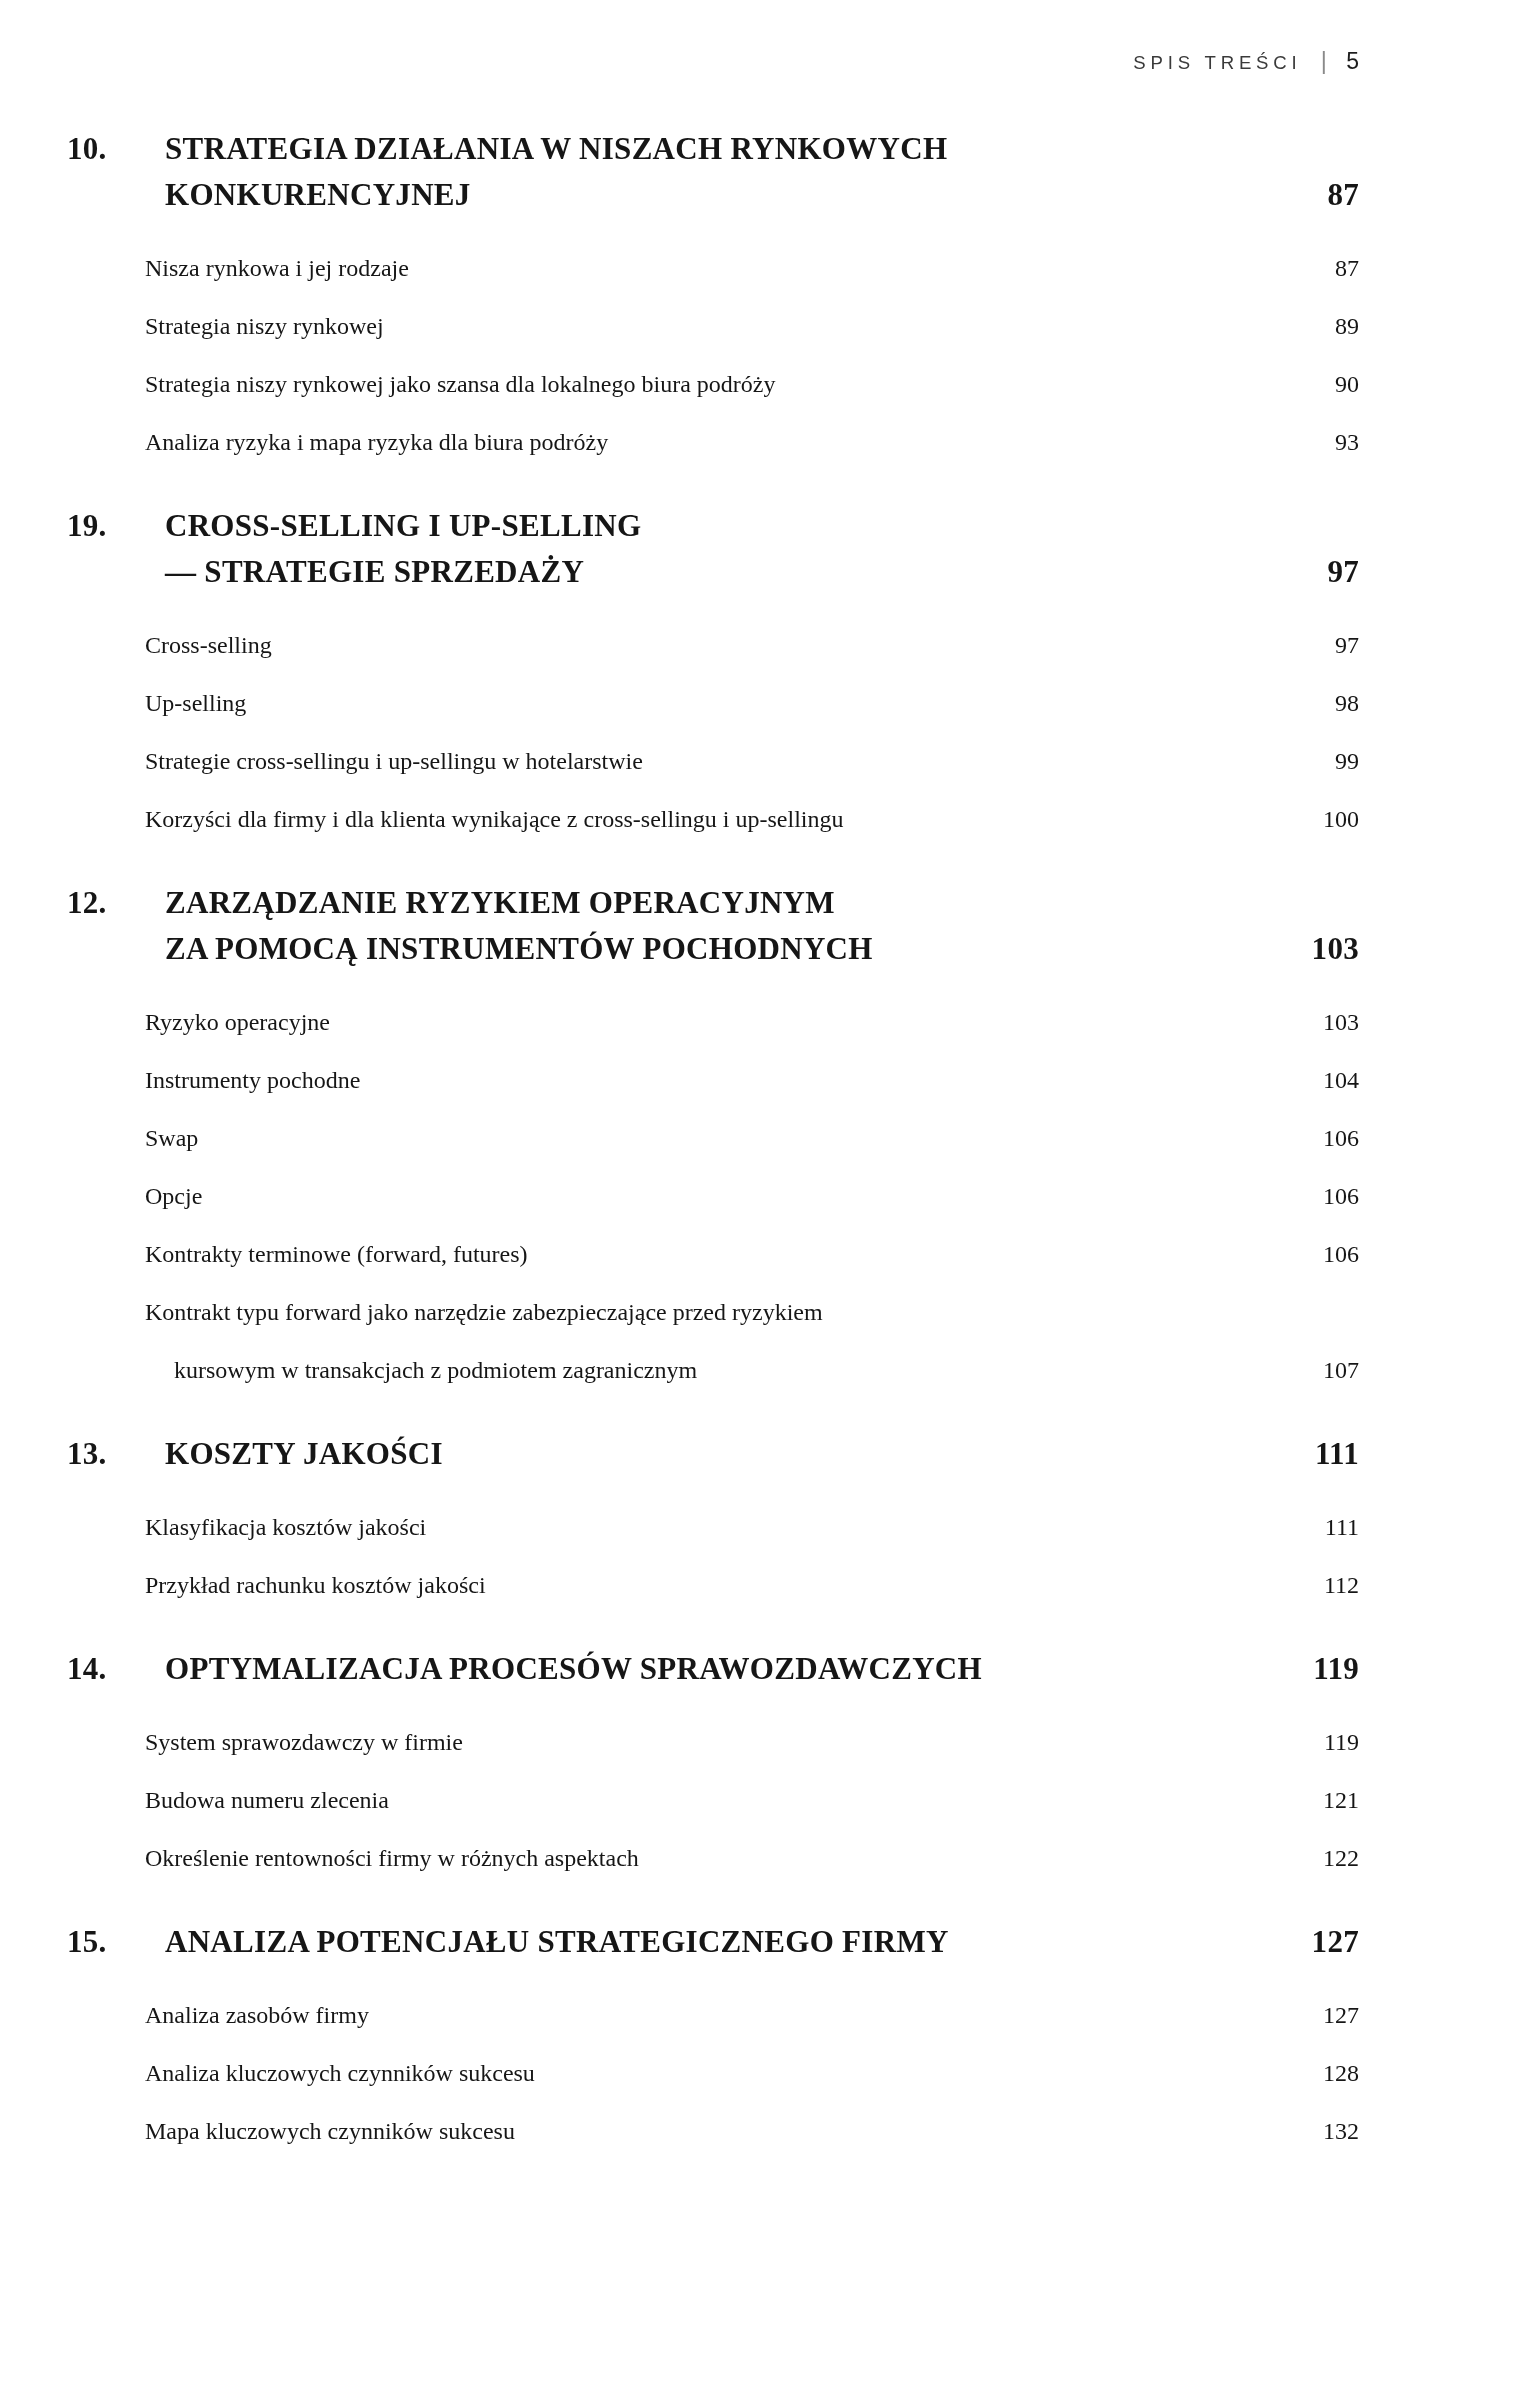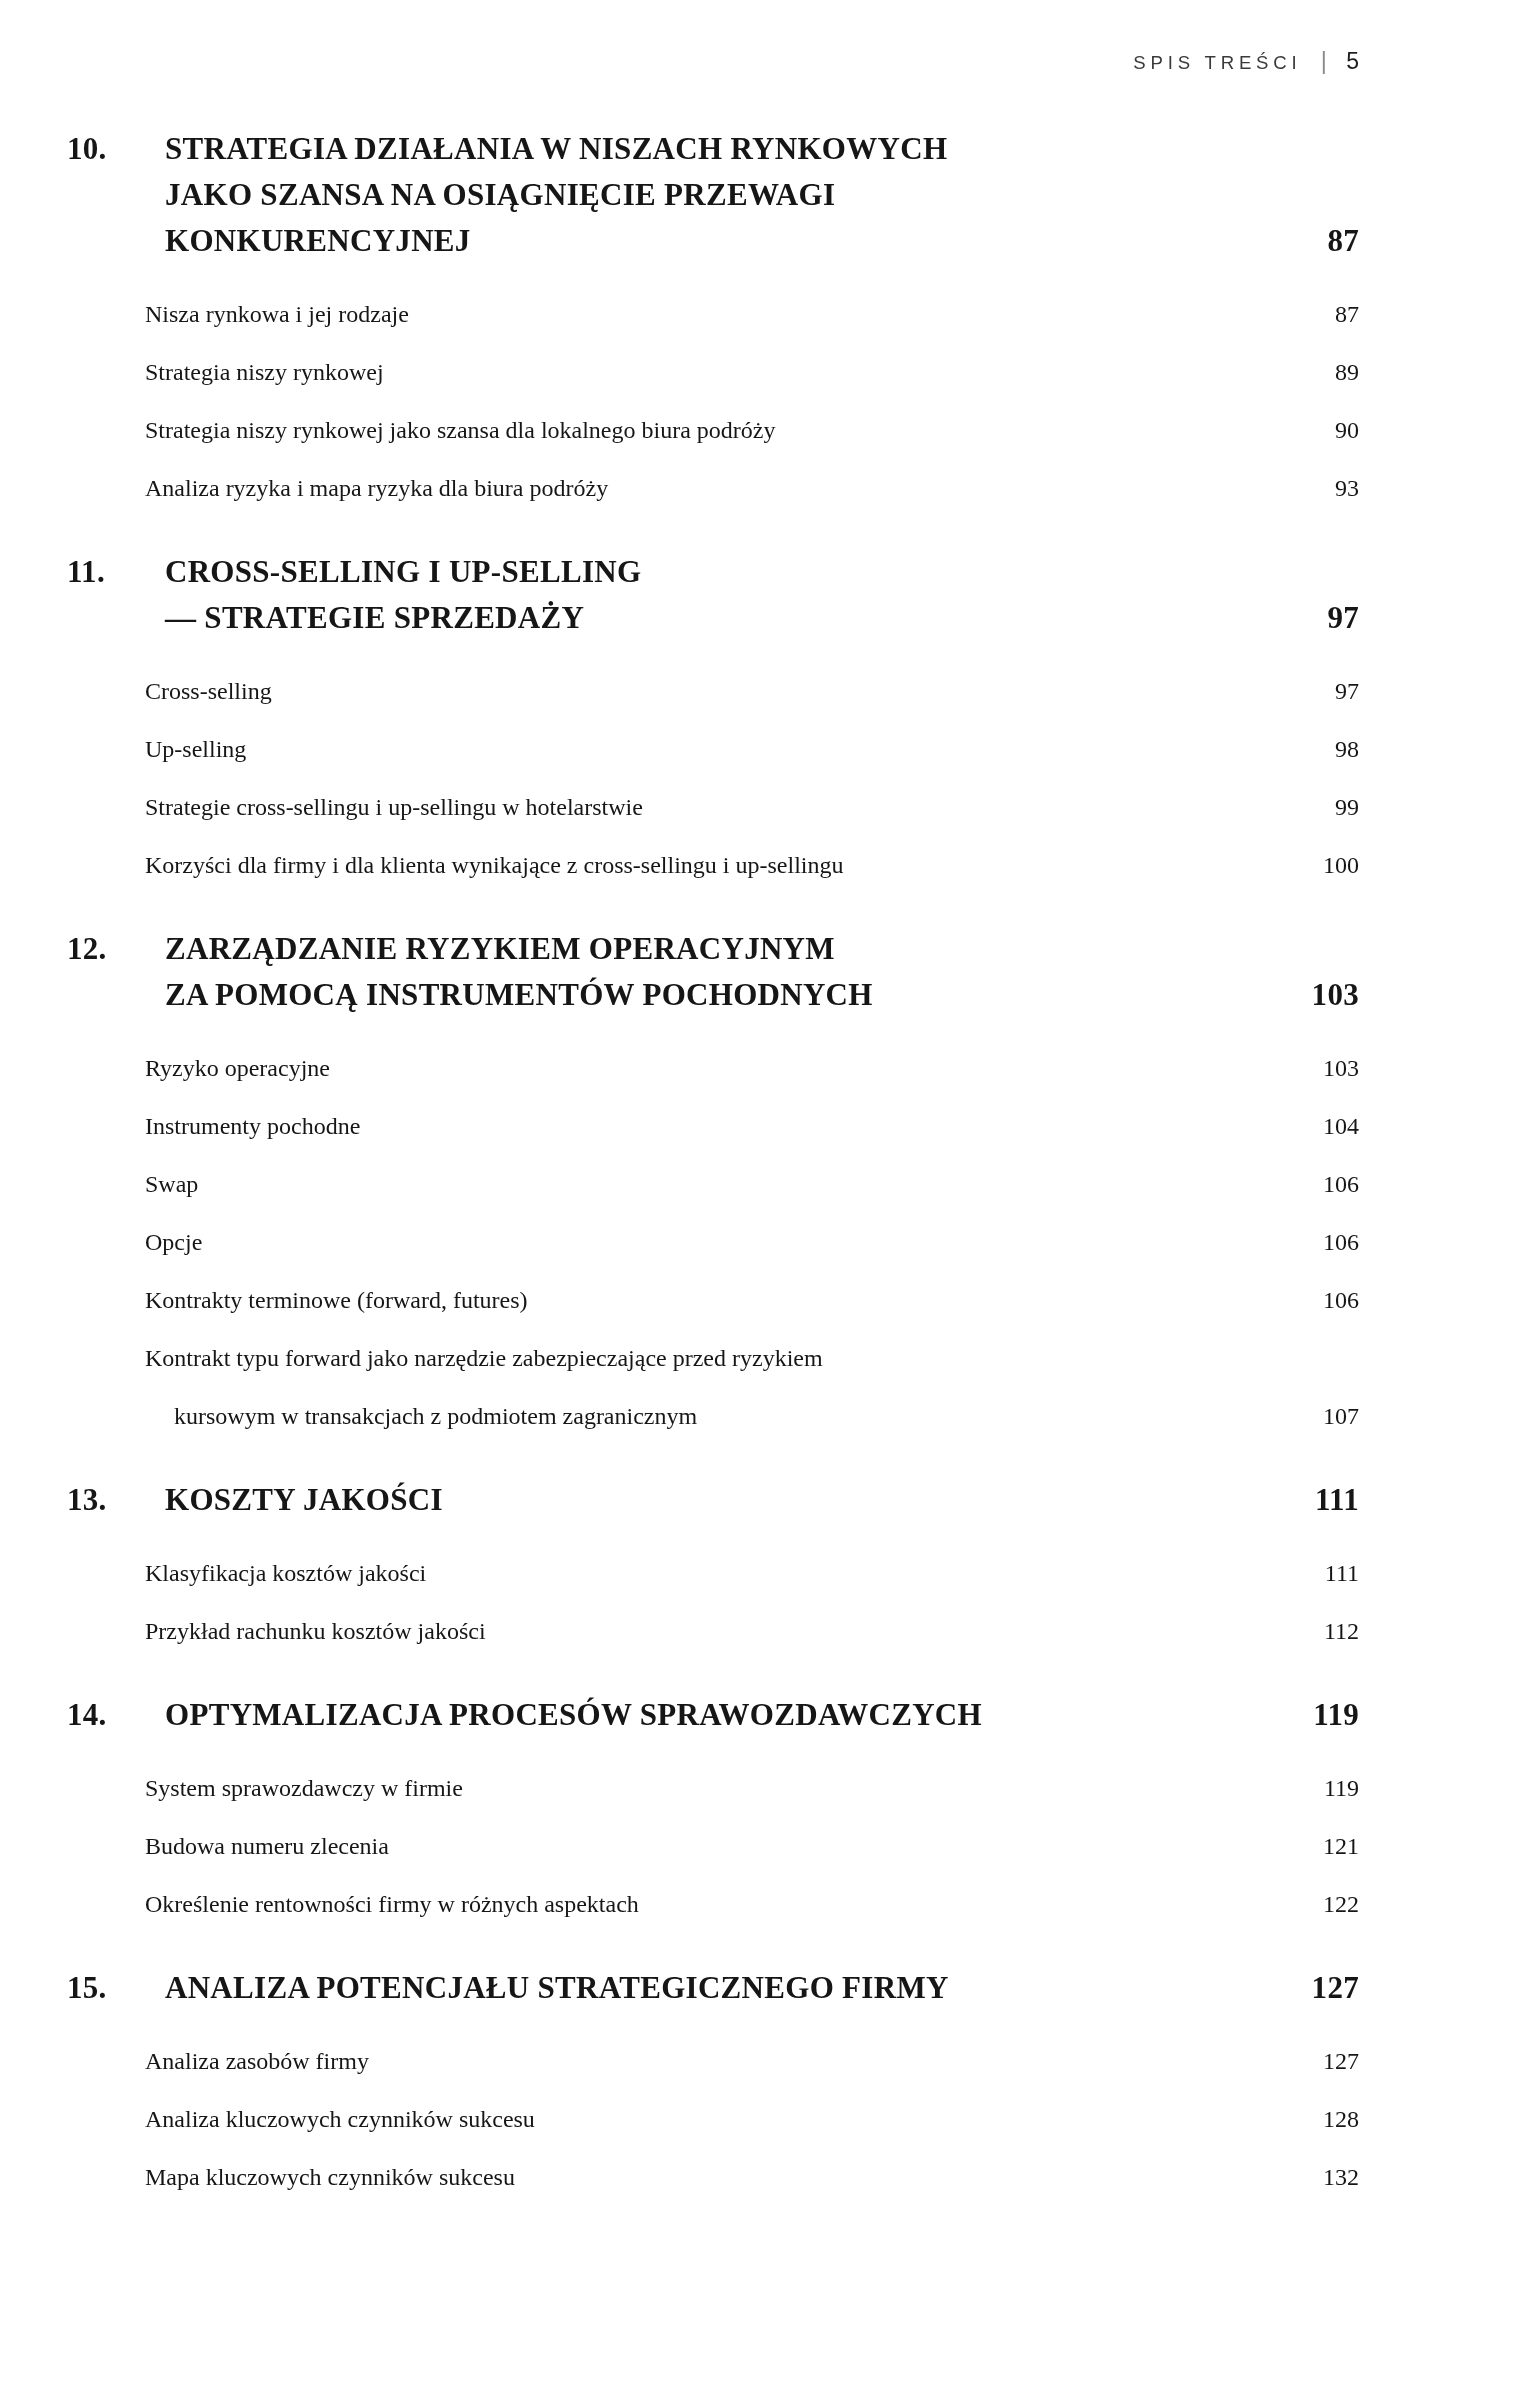--- a/index.html
+++ b/index.html
@@ -89,21 +89,20 @@
       <span class="rh-sep">|</span>
       <span class="rh-page">5</span>
     </div>
 
     <div>
         <section class="chapter">
           <div class="chapter-heading">
             <span class="ch-num">10.</span>
             <div class="ch-title">
               <div class="ch-line"><span class="ch-text">STRATEGIA DZIAŁANIA W NISZACH RYNKOWYCH</span></div>
-              <div class="ch-line"><span class="ch-text">JAKO SZANSA NA OSIĄGNIĘCIE PRZEWAGI</span></div>
               <div class="ch-line with-page">
                 <span class="ch-text">KONKURENCYJNEJ</span>
                 <span class="ch-page">87</span>
               </div>
             </div>
           </div>
           <ul class="entries">
             <li class="entry">
               <span class="e-label">Nisza rynkowa i jej rodzaje</span>
               <span class="e-page">87</span>
@@ -117,21 +116,21 @@
               <span class="e-page">90</span>
             </li>
             <li class="entry">
               <span class="e-label">Analiza ryzyka i mapa ryzyka dla biura podróży</span>
               <span class="e-page">93</span>
             </li>
           </ul>
         </section>
         <section class="chapter">
           <div class="chapter-heading">
-            <span class="ch-num">11.</span>
+            <span class="ch-num">19.</span>
             <div class="ch-title">
               <div class="ch-line"><span class="ch-text">CROSS-SELLING I UP-SELLING</span></div>
               <div class="ch-line with-page">
                 <span class="ch-text">— STRATEGIE SPRZEDAŻY</span>
                 <span class="ch-page">97</span>
               </div>
             </div>
           </div>
           <ul class="entries">
             <li class="entry">

